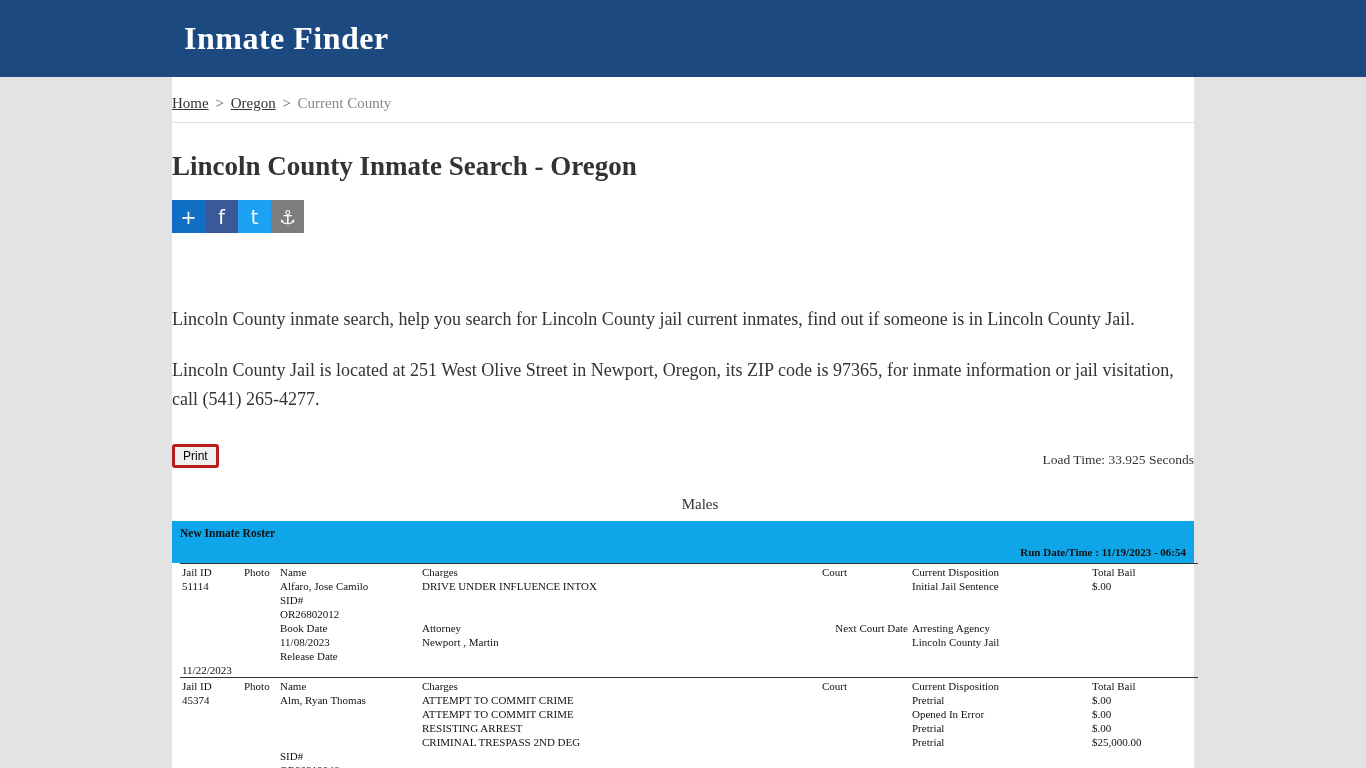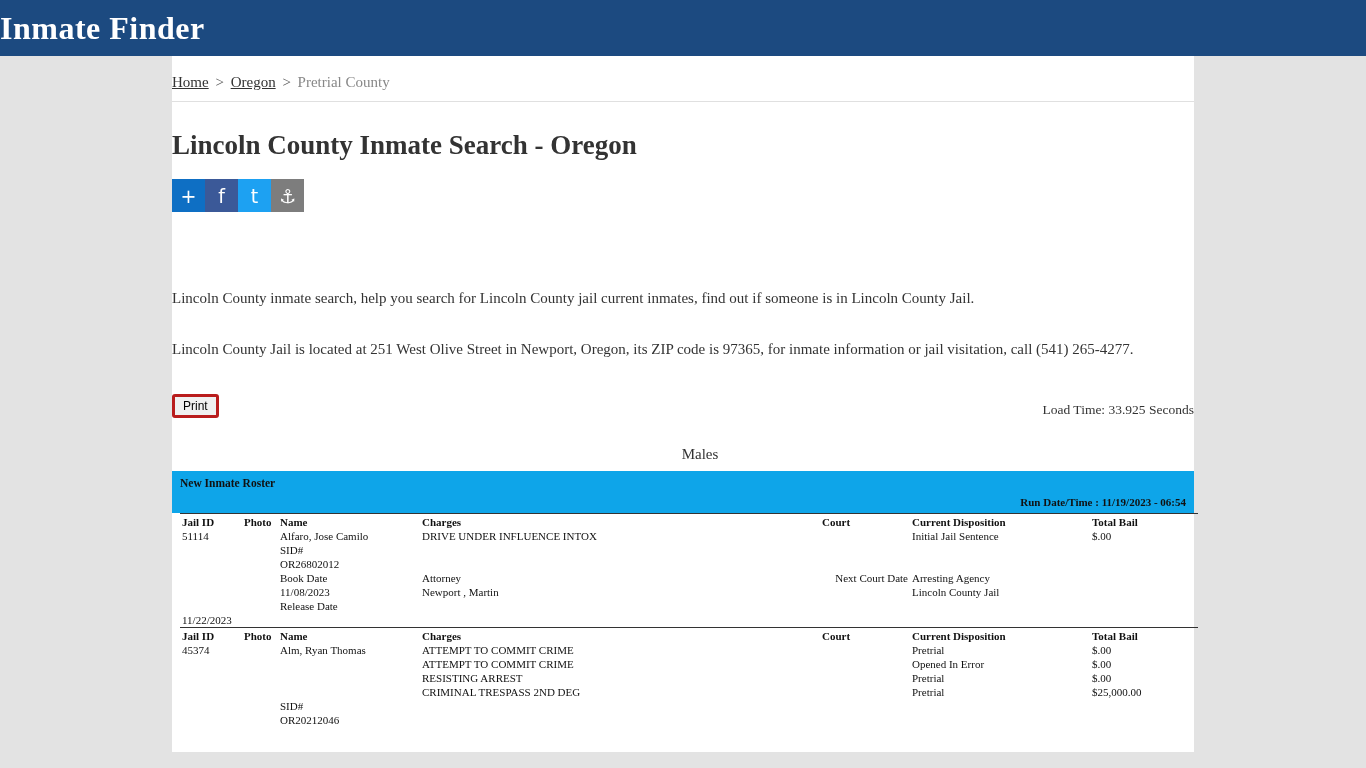--- a/index.html
+++ b/index.html
@@ -6,23 +6,24 @@
   html, body { margin: 0; padding: 0; }
   body {
     width: 1366px;
     height: 768px;
     background: #e3e3e3;
     font-family: "Liberation Serif", serif;
     overflow: hidden;
   }
   .site-header {
     background: #1c4a80;
-    height: 56px;
+    height: 77px;
     display: flex;
     align-items: center;
+    padding-left: 184px;
   }
   .site-title {
     color: #ffffff;
     font-family: "Liberation Serif", serif;
     font-weight: bold;
     font-size: 32px;
     letter-spacing: 0.5px;
   }
   .page-wrap {
     width: 1022px;
@@ -66,21 +67,21 @@
     color: #ffffff;
     font-size: 19px;
     font-family: "DejaVu Sans", sans-serif;
   }
   .share-addthis { background: #0e6fc4; }
   .share-fb { background: #3b5998; }
   .share-tw { background: #1da1f2; }
   .share-link { background: #7d7d7d; }
   .spacer-lg { height: 62px; }
   p.body-text {
-    font-size: 15px;
+    font-size: 18px;
     line-height: 29px;
     color: #333333;
     margin: 0 0 22px 0;
   }
   .print-row {
     margin-top: 30px;
     position: relative;
     height: 34px;
   }
   .print-btn {
@@ -137,21 +138,21 @@
     color: #111;
     table-layout: fixed;
   }
   table.inmate td, table.inmate th {
     padding: 1px 2px;
     vertical-align: top;
     text-align: left;
     font-weight: normal;
   }
   table.inmate th {
-    font-weight: bold;
+    font-weight: normal;
     font-size: 11px;
     border-top: 1px solid #333;
     padding-top: 2px;
   }
   .col-jailid { width: 62px; }
   .col-photo { width: 36px; }
   .col-name { width: 142px; }
   .col-charges { width: 400px; }
   .col-court { width: 90px; text-align: right; }
   .col-disp { width: 180px; }
@@ -168,21 +169,21 @@
 </div>
 
 <div class="page-wrap">
   <div class="content">
 
     <div class="breadcrumb">
       <a href="#">Home</a>
       <span class="sep">&gt;</span>
       <a href="#">Oregon</a>
       <span class="sep">&gt;</span>
-      <span>Pretrial County</span>
+      <span>Current County</span>
     </div>
 
     <h1 class="page-title">Lincoln County Inmate Search - Oregon</h1>
 
     <div class="share-row">
       <div class="share-btn share-addthis">+</div>
       <div class="share-btn share-fb">f</div>
       <div class="share-btn share-tw">t</div>
       <div class="share-btn share-link">⚓</div>
     </div>

